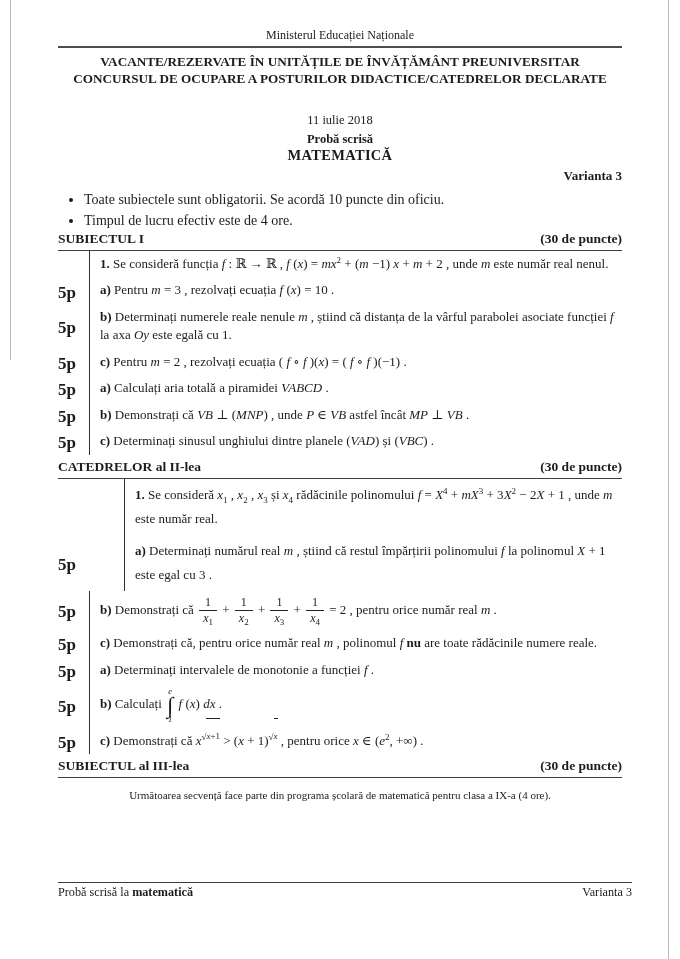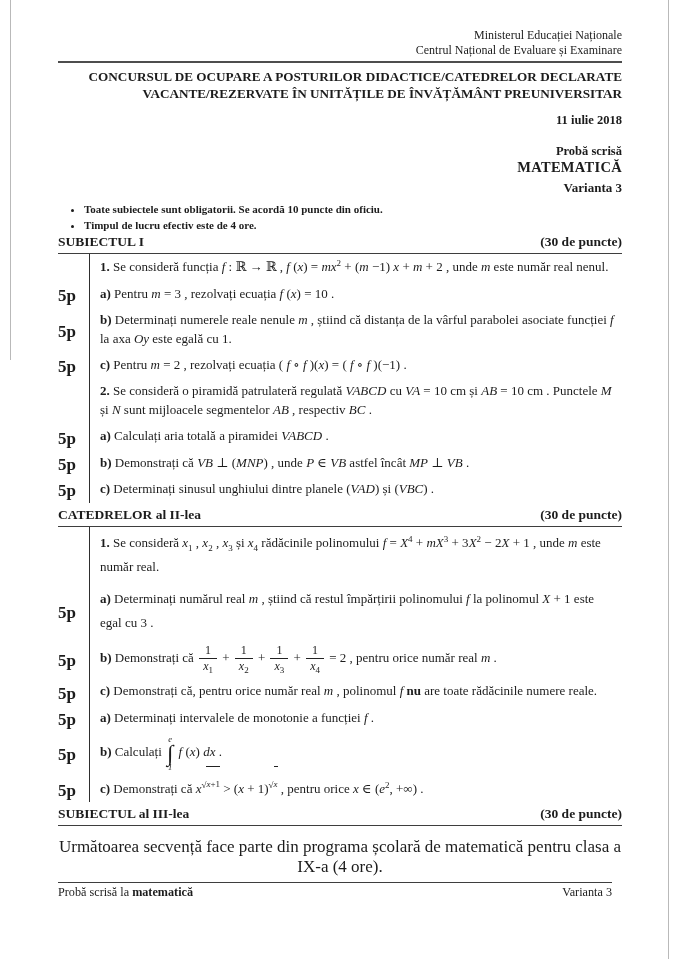--- a/index.html
+++ b/index.html
@@ -5,68 +5,67 @@
   html,body{margin:0;padding:0;}
   body{
     width:680px;height:959px;background:#ffffff;position:relative;
     font-family:"Liberation Serif","DejaVu Serif",serif;color:#1c1c1c;
     overflow:hidden;
   }
   .scan-edge{position:absolute;width:1px;background:#b9b9b9;}
   .edge-left{left:10px;top:0;height:360px;}
   .edge-right{right:11px;top:0;height:959px;}
   .page{padding:28px 58px 0 58px;}
-  .center{text-align:right;}
+  .center{text-align:center;}
   .org{font-size:12px;line-height:1.25;}
   .toprule{border:0;border-top:2px solid #4d4d4d;margin:3px 0 5px 0;}
   .title{font-weight:bold;font-size:13.2px;line-height:1.3;}
-  .date{font-weight:bold;font-size:12.5px;margin-top:11px;}
-  .exam{font-weight:bold;font-size:12.5px;margin-top:16px;}
+  .date{font-weight:normal;font-size:12.5px;margin-top:26px;}
+  .exam{font-weight:bold;font-size:12.5px;margin-top:4px;}
   .disc{font-weight:bold;font-size:14.5px;letter-spacing:.3px;}
   .variant{font-weight:bold;font-size:13px;text-align:right;margin-top:4px;}
   .notes{margin:6px 0 0 0;padding:0 0 0 26px;}
-  .notes li{font-weight:bold;font-size:11px;line-height:1.45;}
+  .notes li{font-weight:normal;font-size:14px;line-height:1.45;}
   .sec-head{display:flex;justify-content:space-between;font-weight:bold;font-size:13.5px;margin-top:0;}
   .sec-rule{border:0;border-top:1.8px solid #3e3e3e;margin:3px 0 0 0;}
   .sec-body{margin:0 0 4px 0;}
   .row{display:flex;align-items:center;}
   .row.mid{align-items:center;}
   .pts{flex:none;width:31px;font-weight:bold;font-size:17px;padding-top:4px;}
   .txt{flex:1;border-left:1.6px solid #2e2e2e;padding:4px 4px 4px 10px;font-size:13px;line-height:1.42;}
-  .txt.sp{line-height:1.85;}
+  .txt.sp{line-height:1.85;margin-left:35px;}
   .txt i{font-family:"Liberation Serif","DejaVu Serif",serif;}
   sup,sub{font-size:9px;line-height:0;}
   .frac{display:inline-block;vertical-align:middle;text-align:center;font-size:12px;line-height:1.1;margin:1px 2px;}
   .frac .num{display:block;border-bottom:1px solid #222;padding:0 4px 1px 4px;}
   .frac .den{display:block;padding:1px 4px 0 4px;}
   .intg{display:inline-flex;flex-direction:column;align-items:center;vertical-align:middle;line-height:1;margin:0 2px;}
   .intg .isym{font-size:23px;line-height:.85;}
   .intg .ilim{font-size:8.5px;font-style:italic;}
   .rad{white-space:nowrap;}
   .rad .radi{border-top:1px solid #222;padding-top:12px;}
-  .intro{font-size:17px;text-align:center;margin-top:11px;}
-  .footer{position:absolute;left:58px;right:68px;top:882px;}
+  .intro{font-size:11px;text-align:center;margin-top:11px;}
+  .footer{position:absolute;left:58px;right:48px;top:882px;}
   .foot-rule{border:0;border-top:1.8px solid #3e3e3e;margin:0 0 2px 0;}
   .foot-line{display:flex;justify-content:space-between;font-size:12.2px;}
   .foot-page{text-align:center;font-size:12.2px;margin-top:2px;}
 </style>
 </head>
 <body>
 
 <div class="scan-edge edge-left"></div>
 <div class="scan-edge edge-right"></div>
 
 <div class="page">
 
   <div class="center org">Ministerul Educației Naționale</div>
-  <div class="center org">Centrul Național de Evaluare și Examinare</div>
   <hr class="toprule">
 
+  <div class="center title">VACANTE/REZERVATE ÎN UNITĂȚILE DE ÎNVĂȚĂMÂNT PREUNIVERSITAR</div>
   <div class="center title">CONCURSUL DE OCUPARE A POSTURILOR DIDACTICE/CATEDRELOR DECLARATE</div>
-  <div class="center title">VACANTE/REZERVATE ÎN UNITĂȚILE DE ÎNVĂȚĂMÂNT PREUNIVERSITAR</div>
 
   <div class="center date">11 iulie 2018</div>
   <div class="center exam">Probă scrisă</div>
   <div class="center disc">MATEMATICĂ</div>
   <div class="variant">Varianta 3</div>
 
   <ul class="notes">
     <li>Toate subiectele sunt obligatorii. Se acordă 10 puncte din oficiu.</li>
     <li>Timpul de lucru efectiv este de 4 ore.</li>
   </ul>
@@ -85,24 +84,20 @@
       <div class="pts">5p</div>
       <div class="txt"><b>a)</b> Pentru <i>m</i> = 3 , rezolvați ecuația <i>f</i> (<i>x</i>) = 10 .</div>
     </div>
     <div class="row">
       <div class="pts">5p</div>
       <div class="txt"><b>b)</b> Determinați numerele reale nenule <i>m</i> , știind că distanța de la vârful parabolei asociate funcției <i>f</i> la axa <i>Oy</i> este egală cu 1.</div>
     </div>
     <div class="row">
       <div class="pts">5p</div>
       <div class="txt"><b>c)</b> Pentru <i>m</i> = 2 , rezolvați ecuația ( <i>f</i> ∘ <i>f</i> )(<i>x</i>) = ( <i>f</i> ∘ <i>f</i> )(−1) .</div>
-    </div>
-    <div class="row">
-      <div class="pts"></div>
-      <div class="txt"><b>2.</b> Se consideră o piramidă patrulateră regulată <i>VABCD</i> cu <i>VA</i> = 10 cm și <i>AB</i> = 10 cm . Punctele <i>M</i> și <i>N</i> sunt mijloacele segmentelor <i>AB</i> , respectiv <i>BC</i> .</div>
     </div>
     <div class="row">
       <div class="pts">5p</div>
       <div class="txt"><b>a)</b> Calculați aria totală a piramidei <i>VABCD</i> .</div>
     </div>
     <div class="row">
       <div class="pts">5p</div>
       <div class="txt"><b>b)</b> Demonstrați că <i>VB</i> ⊥ (<i>MNP</i>) , unde <i>P</i> ∈ <i>VB</i> astfel încât <i>MP</i> ⊥ <i>VB</i> .</div>
     </div>
     <div class="row">

